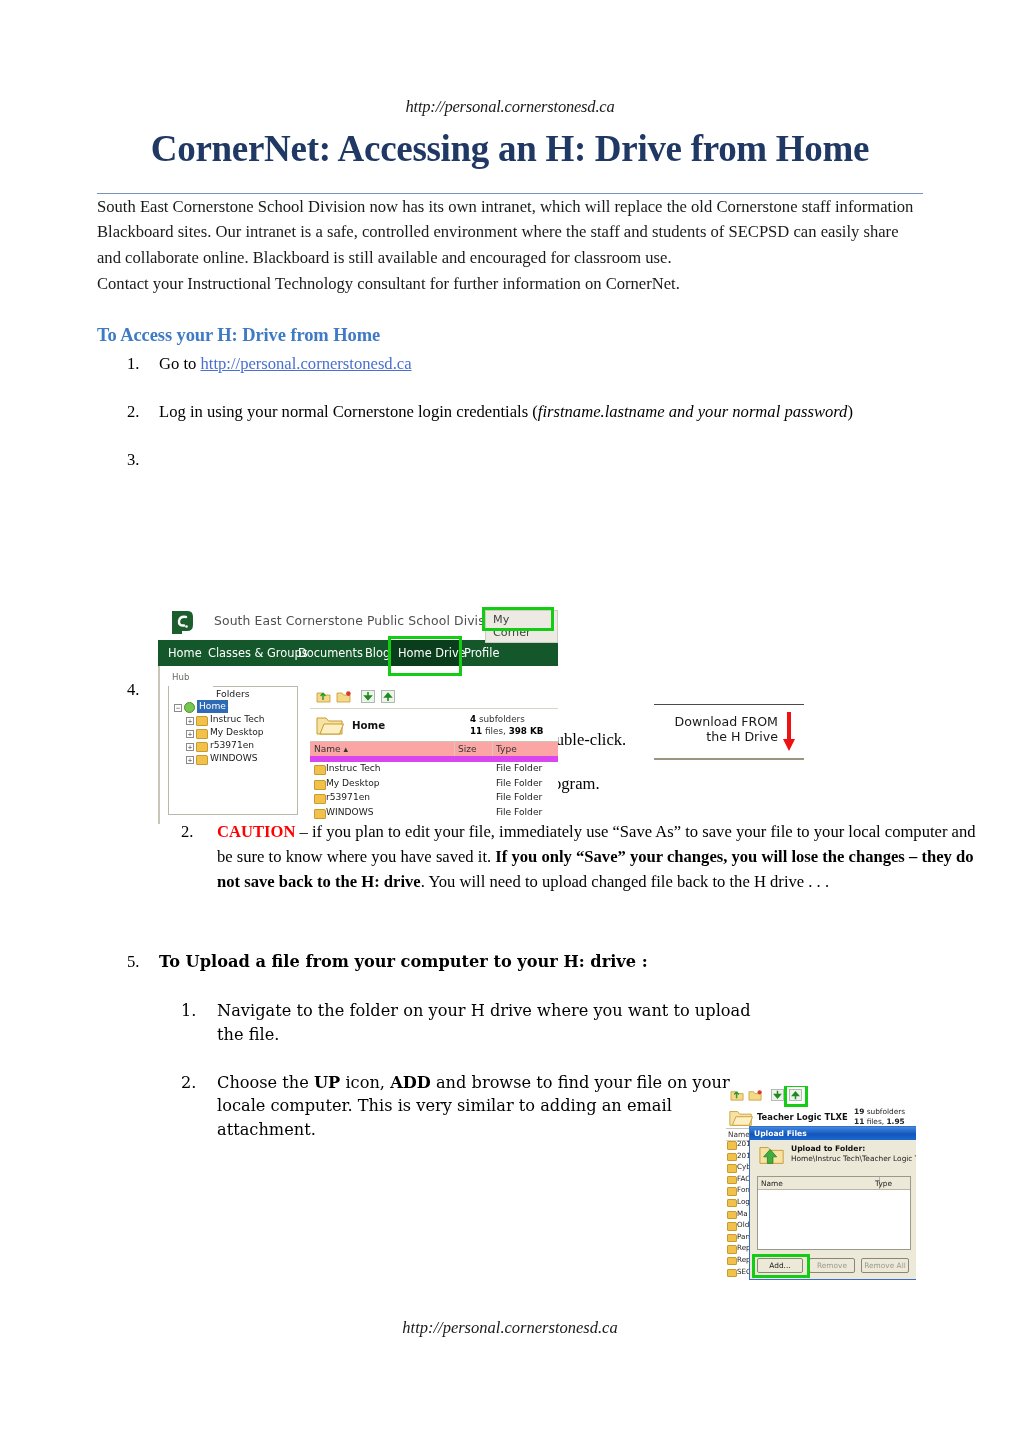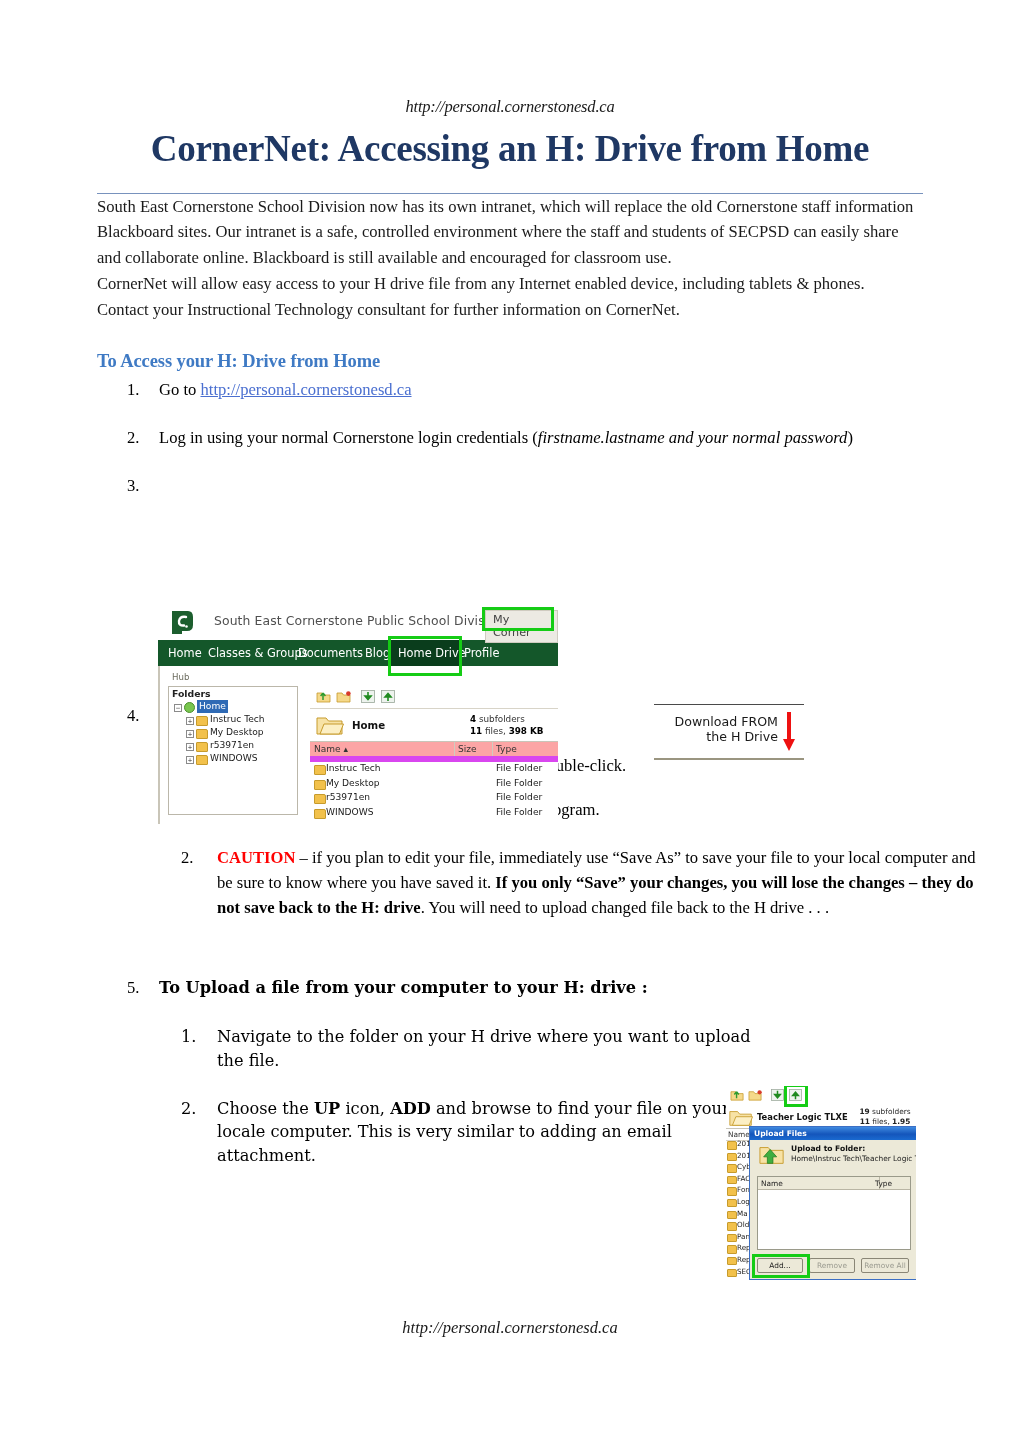--- a/index.html
+++ b/index.html
@@ -240,24 +240,25 @@
     left: 8px; top: 20px;
     width: 128px;
     height: 128px;
     background: #ffffff;
     border: 1px solid #bbb7aa;
     border-top: none;
   }
   .s1-tree-hdr {
     font-size: 9.3px;
     color: #222;
-    font-weight: bold;
+    font-weight: normal;
     padding: 1px 0 1px 3px;
     border-top: 1px solid #bbb7aa;
     background: #fff;
+    margin-left: 44px;
   }
   .tree-row {
     position: relative;
     height: 13px;
     font-size: 9.1px;
     color: #1a1a1a;
     white-space: nowrap;
     line-height: 13px;
   }
   .tree-row .expander {
@@ -399,21 +400,21 @@
     position: absolute;
     left: 726px;
     top: 1086px;
     width: 190px;
     height: 198px;
     background: #ffffff;
     overflow: hidden;
     font-family: "DejaVu Sans", "Liberation Sans", sans-serif;
   }
   .s2-toolbar { position: relative; height: 20px; }
-  .s2-folderhdr { position: relative; height: 22px; text-align: center; }
+  .s2-folderhdr { position: relative; height: 22px; }
   .s2-fh-icon { position: absolute; left: 3px; top: 3px; width: 24px; height: 18px; }
   .s2-fh-name { position: absolute; left: 31px; top: 6px; font-size: 8.4px; font-weight: bold; color: #111; }
   .s2-fh-stats { position: absolute; left: 128px; top: 1px; font-size: 7.4px; color: #222; line-height: 10px; }
   .s2-colhdr { position: relative; height: 11px; border-top: 1px solid #c9c5b8; border-bottom: 1px solid #d8d4c8; font-size: 7.4px; color: #333; }
   .s2-colhdr .cn { position: absolute; left: 2px; top: 1px; }
   .s2-list { position: absolute; left: 0; top: 53px; width: 24px; }
   .s2-list .row { position: relative; height: 11.6px; font-size: 7.2px; color: #1a1a1a; }
   .s2-list .row .fi { position: absolute; left: 1px; top: 2px; width: 8px; height: 6.5px; background: #f2c14b; border: 1px solid #c79b2c; border-radius: 1px 2px 1px 1px; }
   .s2-list .row .fl { position: absolute; left: 11px; top: 0; }
 
@@ -479,21 +480,20 @@
 
 <div class="page">
 
   <div class="content">
 
     <div class="top-url">http://personal.cornerstonesd.ca</div>
     <h1 class="doc-title">CornerNet: Accessing an H: Drive from Home</h1>
     <div class="title-rule"></div>
 
     <p class="body-para p1">South East Cornerstone School Division now has its own intranet, which will replace the old Cornerstone staff information Blackboard sites. Our intranet is a safe, controlled environment where the staff and students of SECPSD can easily share and collaborate online.  Blackboard is still available and encouraged for classroom use.</p>
-    <p class="body-para p2">CornerNet will allow easy access to your H drive file from any Internet enabled device, including tablets &amp; phones.</p>
     <p class="body-para p3">Contact your Instructional Technology consultant for further information on CornerNet.</p>
 
     <h2 class="section-head">To Access your H: Drive from Home</h2>
 
     <ol class="lvl1">
 
       <li>
         <span class="num">1.</span>
         <span>Go to </span><a class="doc-link" href="#">http://personal.cornerstonesd.ca</a>
       </li>

